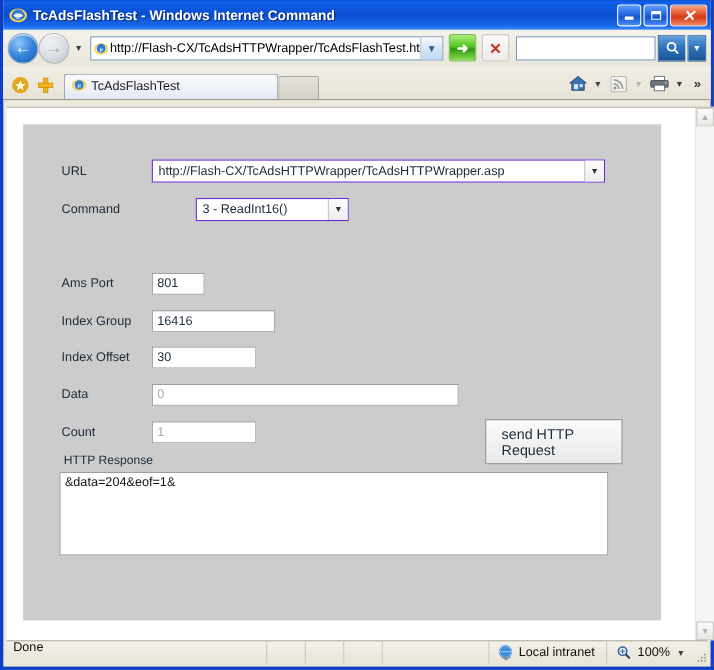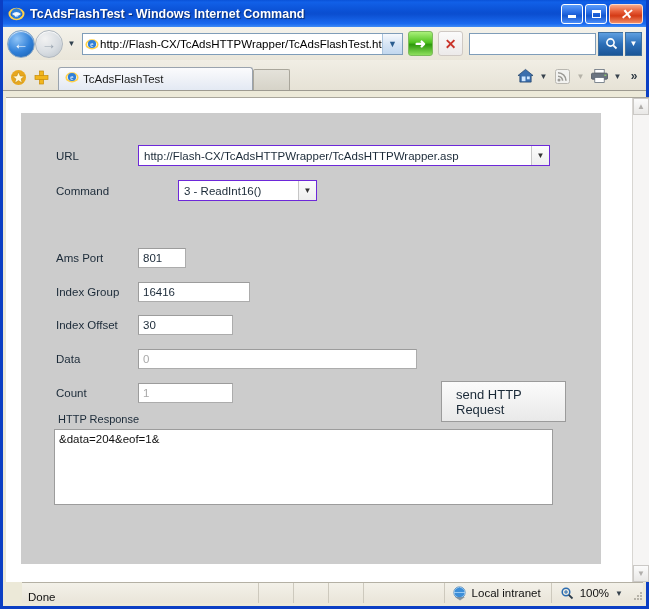--- a/index.html
+++ b/index.html
@@ -266,24 +266,23 @@
     color: #b0aeab; font-size: 8px;
   }
   .sb-track { flex: 1 1 auto; background: #f6f5f4; }
 
   
   .statusbar {
     position: absolute; left: 3px; right: 3px; bottom: 3px;
     height: 21px;
     background: linear-gradient(to bottom,#f3f1e9 0%,#e9e5d9 100%);
     border-top: 1px solid #b4b0a4;
-    display: flex; align-items: flex-end;
+    display: flex; align-items: flex-start;
     font-size: 11.5px; color: #101010;
     box-sizing: border-box;
-    margin-left: 16px;
   }
   .st-done { padding-left: 6px; width: 230px; flex: none; }
   .st-seg { width: 34px; height: 100%; border-left: 1px solid #cdc9bd; flex:none; }
   .st-zone {
     margin-left: auto; display: flex; align-items: center; gap: 4px;
     border-left: 1px solid #cdc9bd; padding: 0 10px 0 8px; height: 100%;
   }
   .st-zoom {
     display:flex; align-items:center; gap:6px;
     border-left: 1px solid #cdc9bd; padding: 0 8px; height: 100%;

